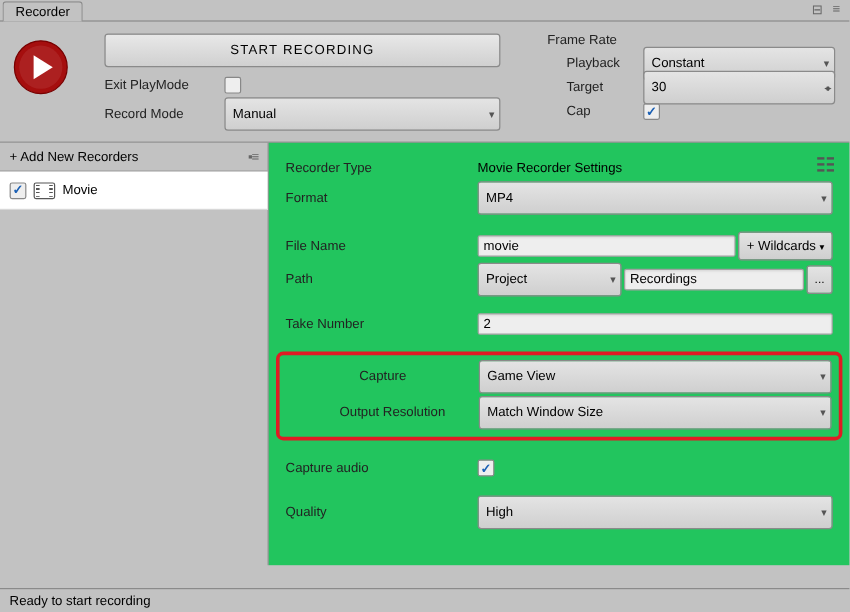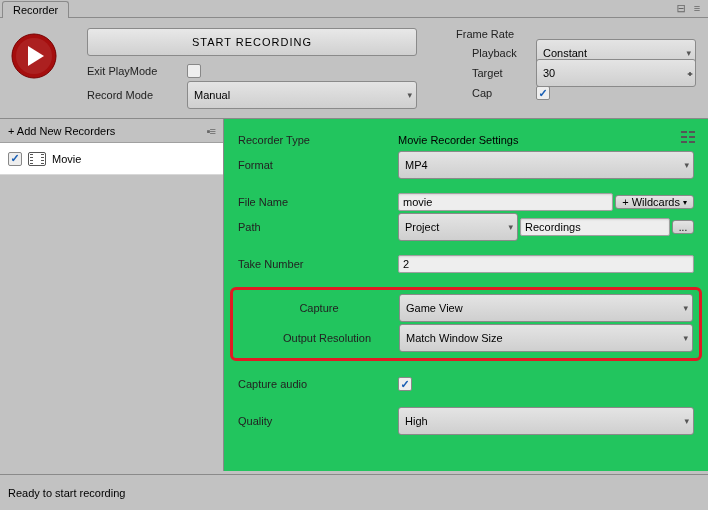--- a/index.html
+++ b/index.html
@@ -54,26 +54,26 @@
   
   .group { margin-bottom: 14px; }
   .prop-row { display: flex; align-items: center; min-height: 18px; margin-bottom: 2px; }
   .prop-label { width: 160px; color: #222; }
   .prop-label.indent { padding-left: 16px; }
   .prop-control { flex: 1; display: flex; align-items: center; gap: 2px; }
   
   .path-text { color: #222; line-height: 1.3; word-break: break-all; padding-right: 24px; position: relative; }
   .open-btn { position: absolute; right: 0; top: 0; width: 20px; height: 18px; background: linear-gradient(#e4e4e4,#cfcfcf); border: 1px solid #8a8a8a; border-radius: 3px; display: flex; align-items: center; justify-content: center; font-size: 10px; }
   
-  .small-btn { height: 14px; background: linear-gradient(#e4e4e4,#cfcfcf); border: 1px solid #8a8a8a; border-radius: 3px; padding: 0 6px; display: flex; align-items: center; white-space: nowrap; font-size: 10px; }
+  .small-btn { height: 24px; background: linear-gradient(#e4e4e4,#cfcfcf); border: 1px solid #8a8a8a; border-radius: 3px; padding: 0 6px; display: flex; align-items: center; white-space: nowrap; font-size: 10px; }
   .small-btn.sq { width: 22px; padding: 0; justify-content: center; }
   
   .highlight-box { border: 3px solid #e01b24; border-radius: 6px; padding: 4px 6px; margin: 8px -8px 14px -8px; text-align: center; }
   
-  .status-bar { position: absolute; bottom: 0; left: 0; right: 0; height: 36px; border-top: 1px solid #8a8a8a; display: flex; align-items: center; padding: 0 8px; background: #c2c2c2; }
+  .status-bar { position: absolute; bottom: 0; left: 0; right: 0; height: 20px; border-top: 1px solid #8a8a8a; display: flex; align-items: center; padding: 0 8px; background: #c2c2c2; }
 </style>
 </head>
 <body>
 
 <div class="window-controls">
   <div class="win-ctrl">⊟</div>
   <div class="win-ctrl">≡</div>
 </div>
 
 <div class="tab-bar">

